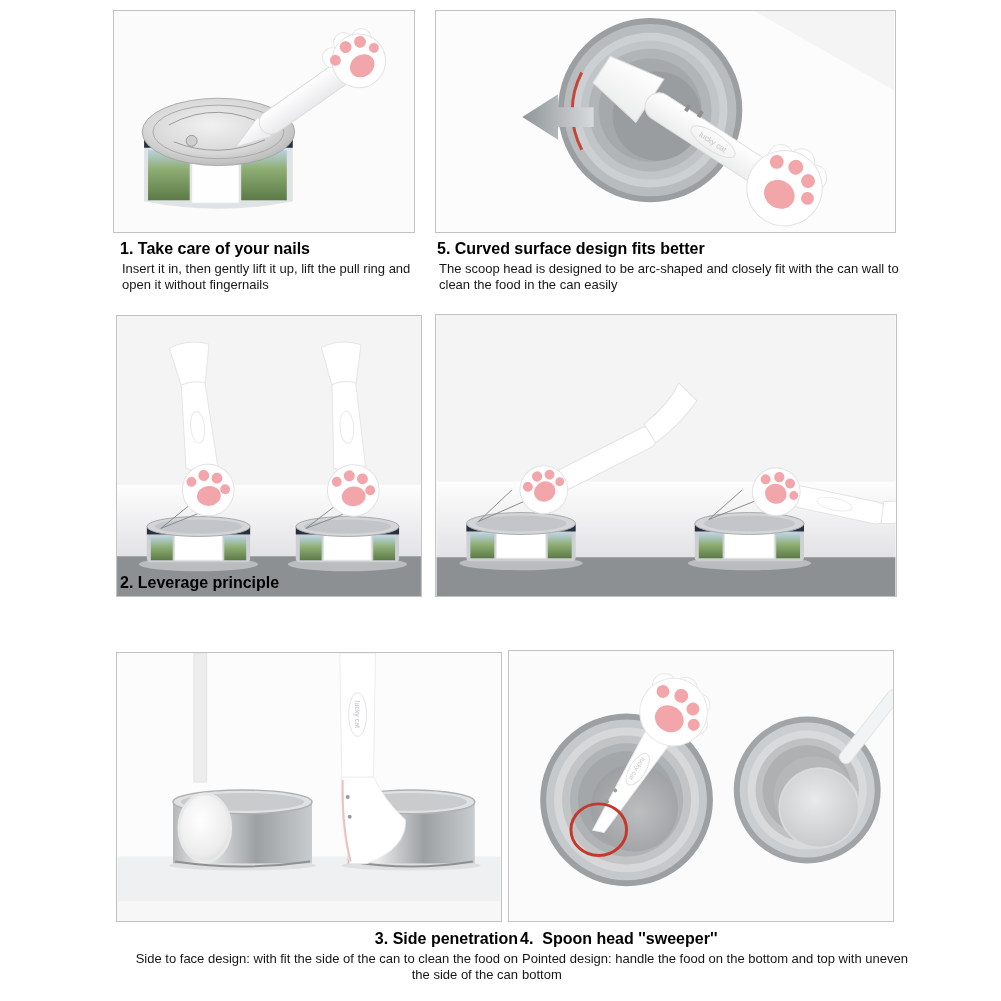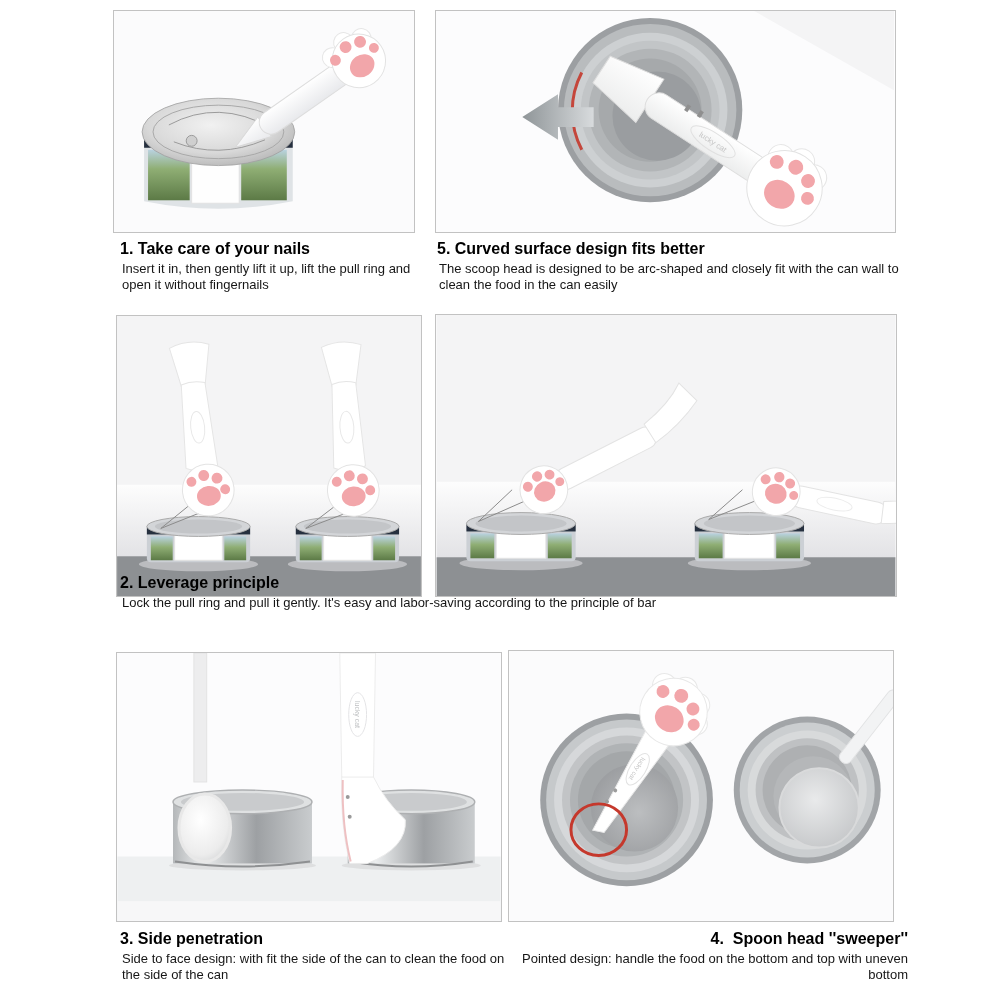--- a/index.html
+++ b/index.html
@@ -238,21 +238,20 @@
           <circle cx="0" cy="-15" r="5.2" fill="#f2a6aa"></circle>
           <circle cx="12" cy="-11" r="5" fill="#f2a6aa"></circle>
           <circle cx="18" cy="0" r="4.5" fill="#f2a6aa"></circle>
         </g>
       </g>
     </svg>
   </div>
 
   <div class="textblock" style="left:120px;top:574px;width:790px;">
     <p class="step-title">2. Leverage principle</p>
-    <p class="step-desc">Lock the pull ring and pull it gently. It's easy and labor-saving according to the principle of bar</p>
   </div>
 
   <div class="panel" style="left:116px;top:652px;width:386px;height:270px;">
     <svg viewBox="0 0 386 270">
       <defs>
         <linearGradient id="cylE" x1="0" y1="0" x2="1" y2="0">
           <stop offset="0%" stop-color="#b4b7b9"></stop>
             <stop offset="22%" stop-color="#eceeef"></stop>
           <stop offset="60%" stop-color="#9da0a3"></stop>
             <stop offset="100%" stop-color="#c9ccce"></stop>
@@ -346,23 +345,23 @@
         <circle cx="184" cy="60" r="6" fill="#f2a6aa"></circle>
         <ellipse cx="160" cy="128" rx="8" ry="18" fill="none" stroke="#e2e2e2"></ellipse>
         <text transform="rotate(90 160 128)" x="160" y="131" font-size="6.5" fill="#c4c4c4" text-anchor="middle">lucky cat</text>
         <circle cx="152" cy="158" r="2" fill="#9c9c9c"></circle>
         <circle cx="151" cy="172" r="2" fill="#9c9c9c"></circle>
       </g>
       <ellipse cx="90" cy="180" rx="28" ry="26" fill="none" stroke="#c5382c" stroke-width="3"></ellipse>
     </svg>
   </div>
 
-  <div class="textblock" style="left:120px;top:930px;width:398px;">
+  <div class="textblock" style="left:120px;top:930px;width:398px;text-align:right;">
     <p class="step-title">3. Side penetration</p>
     <p class="step-desc">Side to face design: with fit the side of the can to clean the food on the side of the can</p>
   </div>
 
-  <div class="textblock" style="left:520px;top:930px;width:388px;text-align:right;">
+  <div class="textblock" style="left:520px;top:930px;width:388px;">
     <p class="step-title">4.  Spoon head ''sweeper''</p>
     <p class="step-desc">Pointed design: handle the food on the bottom and top with uneven bottom</p>
   </div>
 
 </div>
 
 </body></html>

